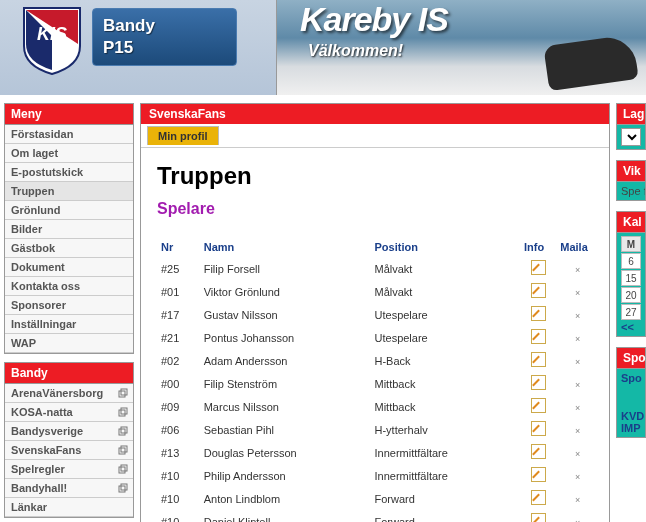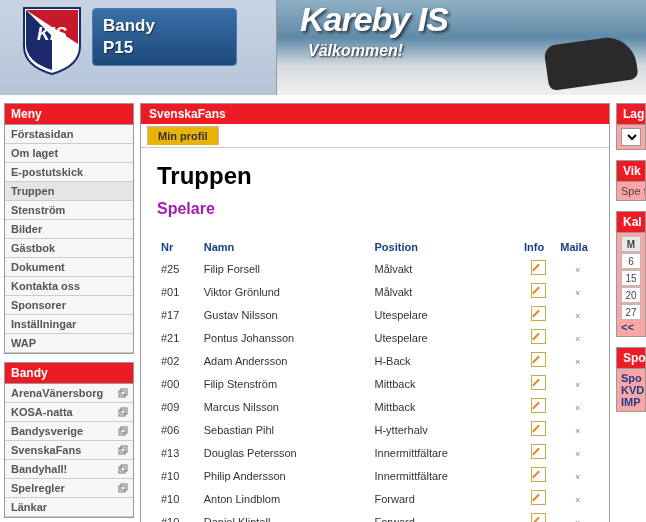--- a/index.html
+++ b/index.html
@@ -185,21 +185,21 @@
     position: absolute;
     left: 3px; top: 2px;
     width: 2px; height: 9px;
     background: #e08a1e;
     transform: rotate(45deg);
   }
   .x { color: #888; font-size: 9px; }
   .right-panel {
     border: 1px solid #999;
     margin-bottom: 10px;
-    background: #fca5a5;
+    background: #14b8a6;
   }
   .right-panel .panel-head { white-space: nowrap; }
   .right-body {
     padding: 3px 4px;
     font-size: 11px;
     color: #444;
     white-space: nowrap;
     overflow: hidden;
   }
   .cal-cell {
@@ -247,21 +247,21 @@
 
 <div class="layout">
   <div class="col-left">
     <div class="panel">
       <div class="panel-head">Meny</div>
       <ul class="menu-list" id="menu-list">
           <li>Förstasidan</li>
           <li>Om laget</li>
           <li>E-postutskick</li>
           <li class="active">Truppen</li>
-          <li>Stenström</li>
+          <li>Grönlund</li>
           <li>Bilder</li>
           <li>Gästbok</li>
           <li>Dokument</li>
           <li>Kontakta oss</li>
           <li>Sponsorer</li>
           <li>Inställningar</li>
           <li>WAP</li>
         </ul>
     </div>
     <div class="panel">
@@ -276,25 +276,25 @@
                 <rect x="3" y="1" width="6" height="6" fill="none" stroke="#777" stroke-width="1"></rect>
               </svg></span></li>
           <li>Bandysverige<span class="ext-icon"><svg viewBox="0 0 10 10">
                 <rect x="1" y="3" width="6" height="6" fill="none" stroke="#777" stroke-width="1"></rect>
                 <rect x="3" y="1" width="6" height="6" fill="none" stroke="#777" stroke-width="1"></rect>
               </svg></span></li>
           <li>SvenskaFans<span class="ext-icon"><svg viewBox="0 0 10 10">
                 <rect x="1" y="3" width="6" height="6" fill="none" stroke="#777" stroke-width="1"></rect>
                 <rect x="3" y="1" width="6" height="6" fill="none" stroke="#777" stroke-width="1"></rect>
               </svg></span></li>
+          <li>Spelregler<span class="ext-icon"><svg viewBox="0 0 10 10">
+                <rect x="1" y="3" width="6" height="6" fill="none" stroke="#777" stroke-width="1"></rect>
+                <rect x="3" y="1" width="6" height="6" fill="none" stroke="#777" stroke-width="1"></rect>
+              </svg></span></li>
           <li>Bandyhall!<span class="ext-icon"><svg viewBox="0 0 10 10">
-                <rect x="1" y="3" width="6" height="6" fill="none" stroke="#777" stroke-width="1"></rect>
-                <rect x="3" y="1" width="6" height="6" fill="none" stroke="#777" stroke-width="1"></rect>
-              </svg></span></li>
-          <li>Spelregler<span class="ext-icon"><svg viewBox="0 0 10 10">
                 <rect x="1" y="3" width="6" height="6" fill="none" stroke="#777" stroke-width="1"></rect>
                 <rect x="3" y="1" width="6" height="6" fill="none" stroke="#777" stroke-width="1"></rect>
               </svg></span></li>
           <li>Länkar</li>
         </ul>
     </div>
   </div>
 
   <div class="col-main">
     <div class="main-panel">
@@ -438,18 +438,18 @@
             <div class="cal-cell">20</div>
             <div class="cal-cell">27</div>
           </div>
         <div class="prev-link">&lt;&lt;</div>
       </div>
     </div>
     <div class="right-panel">
       <div class="panel-head">Spo</div>
       <div class="right-body" id="spo-body">
           <div style="color: rgb(26, 63, 138); font-weight: bold;">Spo</div>
-          <div style="color: rgb(26, 63, 138); font-weight: bold;">KVD</div>
+          <div style="color: rgb(26, 63, 138); font-weight: bold; margin-top: 26px;">KVD</div>
           <div style="color: rgb(26, 63, 138); font-weight: bold;">IMP</div>
         </div>
     </div>
   </div>
 </div>
 
 </body></html>

